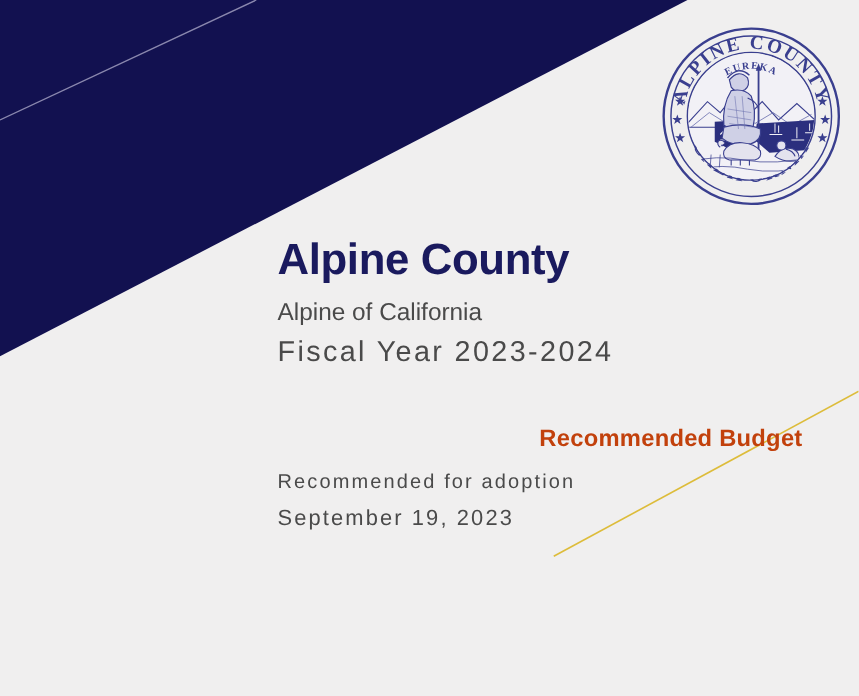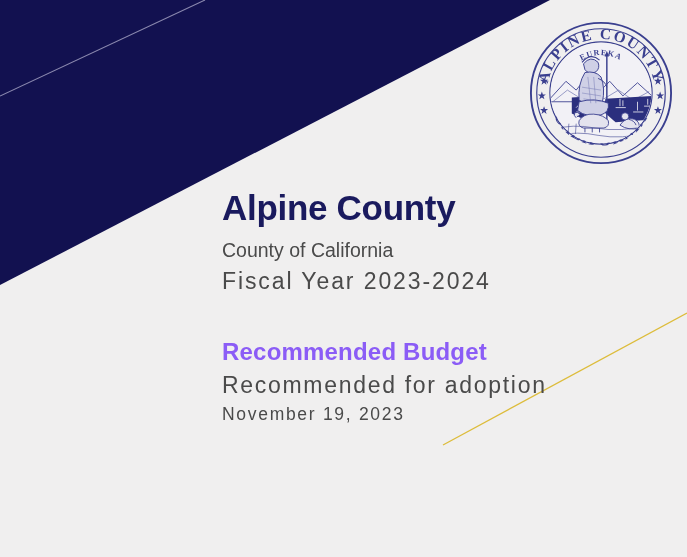--- a/index.html
+++ b/index.html
@@ -65,30 +65,31 @@
   .t-fiscal {
     font-size: 23px;
     color: #4a4a4a;
     letter-spacing: 1.9px;
     line-height: 30px;
     margin: 0;
     white-space: nowrap;
   }
   .t-gap { height: 42px; }
   .t-budget {
-    font-size: 24px;
+    font-size: 19px;
     font-weight: bold;
-    color: #8b5cf6;
+    color: #c2410c;
     letter-spacing: 0.2px;
     line-height: 28px;
     margin: 0 0 5px 0;
     white-space: nowrap;
+    text-align: right;
   }
   .t-adopt {
-    font-size: 23px;
+    font-size: 16px;
     color: #4a4a4a;
     letter-spacing: 1.7px;
     line-height: 29px;
     margin: 0;
     white-space: nowrap;
   }
   .t-date {
     font-size: 17.5px;
     color: #4a4a4a;
     letter-spacing: 1.7px;
@@ -206,21 +207,21 @@
             <path d="M40,158 q28,-6 56,0 q32,6 70,-4"></path>
             <path d="M46,144 L44,156 M56,142 L55,156 M66,142 L65,156"></path>
           </g>
         </g>
       </g>
     </svg>
   </div>
 
   <div id="text-block">
     <div class="t-title">Alpine County</div>
-    <div class="t-sub">County of California</div>
+    <div class="t-sub">Alpine of California</div>
     <div class="t-fiscal">Fiscal Year 2023-2024</div>
     <div class="t-gap"></div>
     <div class="t-budget">Recommended Budget</div>
     <div class="t-adopt">Recommended for adoption</div>
-    <div class="t-date">November 19, 2023</div>
+    <div class="t-date">September 19, 2023</div>
   </div>
 
 </div>
 
 </body></html>

